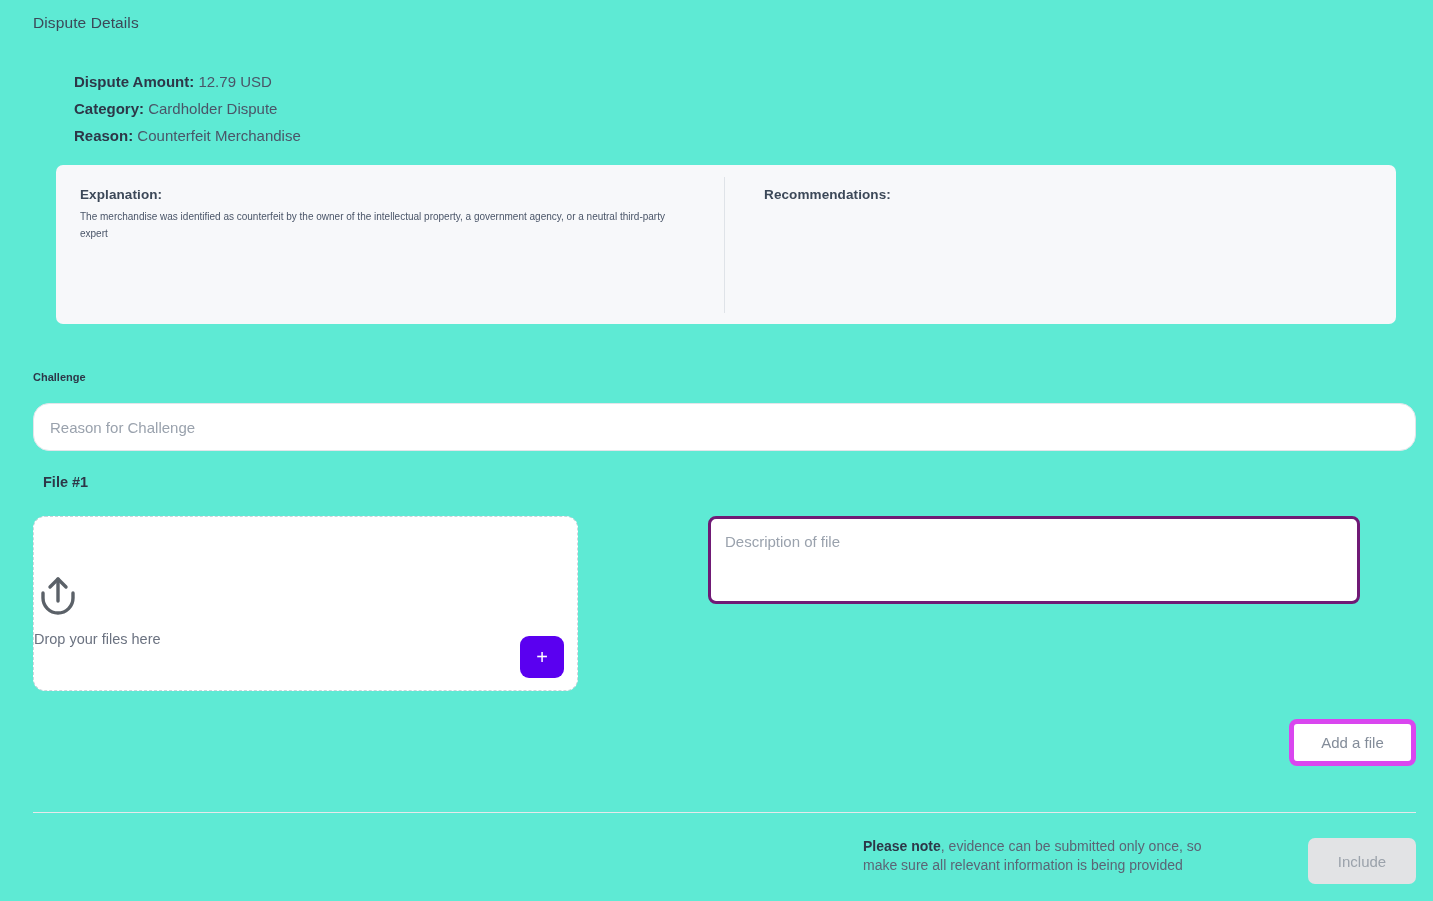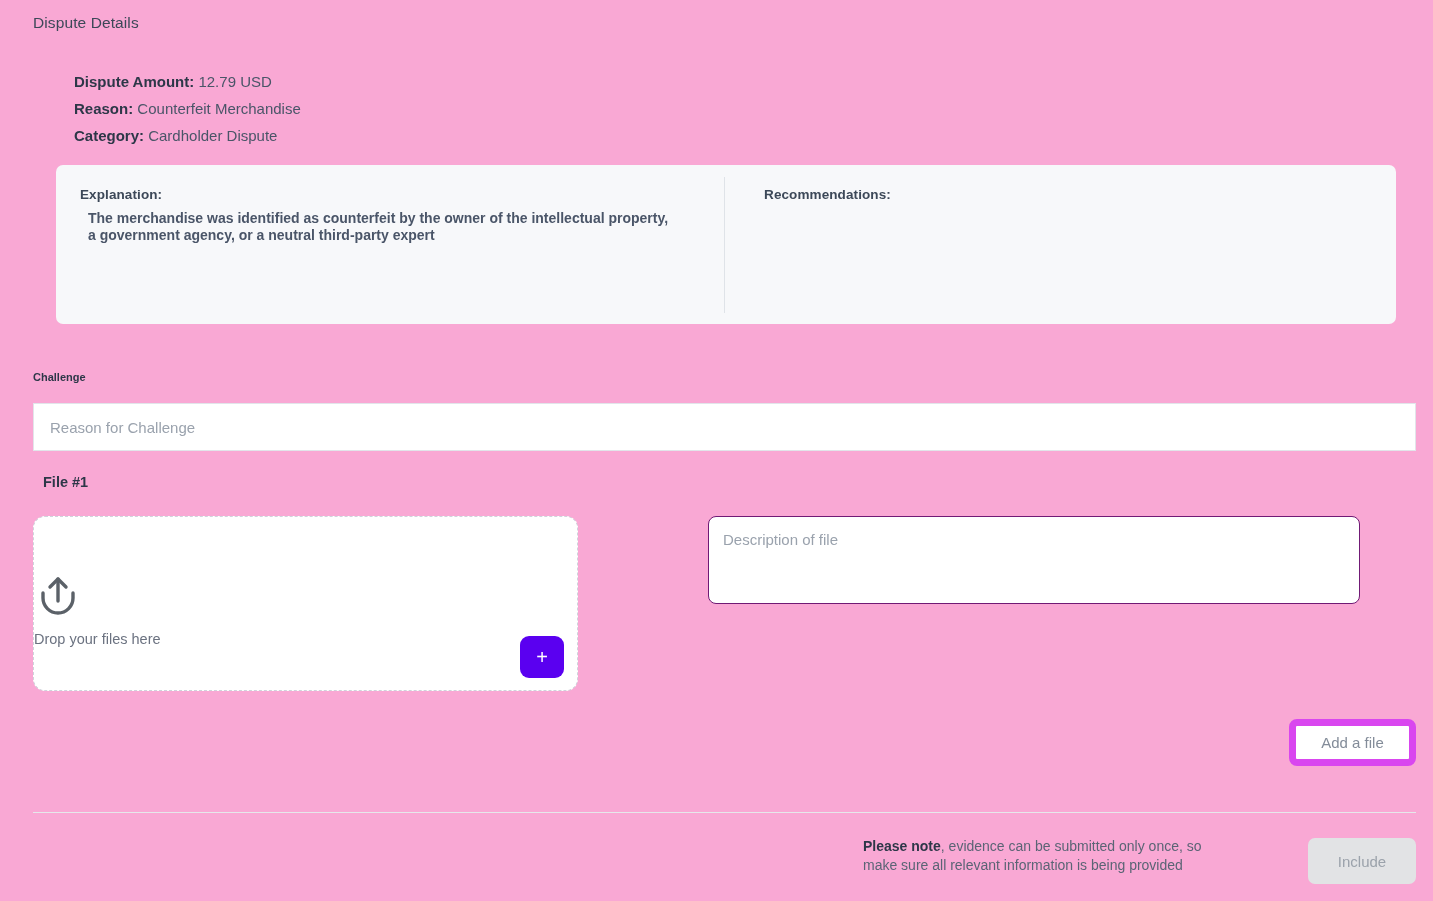--- a/index.html
+++ b/index.html
@@ -9,21 +9,21 @@
     width: 1433px;
     height: 901px;
     background: #ffffff;
     font-family: "Liberation Sans", sans-serif;
     -webkit-font-smoothing: antialiased;
   }
   .page {
     position: relative;
     width: 1433px;
     height: 901px;
-    background: #f9a8d4;
+    background: #5eead4;
     overflow: hidden;
   }
 
   
   .dispute-title {
     position: absolute;
     left: 33px;
     top: 14px;
     font-size: 15.5px;
     color: #3c4858;
@@ -78,46 +78,45 @@
     background: #dfe3e8;
   }
   .info-heading {
     font-size: 13.5px;
     font-weight: bold;
     color: #3c4858;
     margin: 0 0 6px 0;
     letter-spacing: 0.1px;
   }
   .info-body {
-    font-size: 14px;
+    font-size: 10px;
     color: #4a5568;
     line-height: 17px;
-    margin: 8px;
+    margin: 0;
     max-width: 600px;
-    font-weight: bold;
   }
   .info-col.right .info-body { max-width: 625px; }
 
   
   .challenge-label {
     position: absolute;
     left: 33px;
     top: 371px;
     font-size: 11px;
     font-weight: bold;
     color: #2d3748;
   }
   .challenge-input {
     position: absolute;
     left: 33px;
     top: 403px;
     width: 1383px;
     height: 48px;
     border: 1px solid #e2e5ea;
-    border-radius: 0;
+    border-radius: 16px;
     background: #ffffff;
     font-family: "Liberation Sans", sans-serif;
     font-size: 15px;
     color: #3c4858;
     padding: 0 16px;
     outline: none;
   }
   .challenge-input::placeholder { color: #9aa2ad; }
 
   
@@ -169,41 +168,41 @@
     padding: 0;
   }
 
   
   .desc-area {
     position: absolute;
     left: 708px;
     top: 516px;
     width: 652px;
     height: 88px;
-    border: 1px solid #701a75;
+    border: 3px solid #701a75;
     border-radius: 8px;
     background: #ffffff;
     font-family: "Liberation Sans", sans-serif;
     font-size: 15px;
     color: #3c4858;
     padding: 14px 14px;
     resize: none;
     outline: none;
   }
   .desc-area::placeholder { color: #9aa2ad; }
 
   
   .add-file-btn {
     position: absolute;
     left: 1289px;
     top: 719px;
     width: 127px;
     height: 47px;
     background: #ffffff;
-    border: 7px solid #d946ef;
+    border: 5px solid #d946ef;
     border-radius: 8px;
     font-family: "Liberation Sans", sans-serif;
     font-size: 15px;
     color: #838c99;
     cursor: pointer;
   }
 
   
   .footer-divider {
     position: absolute;
@@ -246,26 +245,26 @@
 <div class="page">
 
   <div class="dispute-title">Dispute Details</div>
 
   <div class="summary">
     <div class="summary-row">
       <span class="lbl">Dispute Amount:</span>
       <span class="val">12.79 USD</span>
     </div>
     <div class="summary-row">
+      <span class="lbl">Category:</span>
+      <span class="val">Cardholder Dispute</span>
+    </div>
+    <div class="summary-row">
       <span class="lbl">Reason:</span>
       <span class="val">Counterfeit Merchandise</span>
-    </div>
-    <div class="summary-row">
-      <span class="lbl">Category:</span>
-      <span class="val">Cardholder Dispute</span>
     </div>
   </div>
 
   <div class="info-panel">
     <div class="info-col left">
       <div class="info-heading">Explanation:</div>
       <div class="info-body">The merchandise was identified as counterfeit by the owner of the intellectual property, a government agency, or a neutral third-party expert</div>
     </div>
     <div class="info-divider"></div>
     <div class="info-col right">

